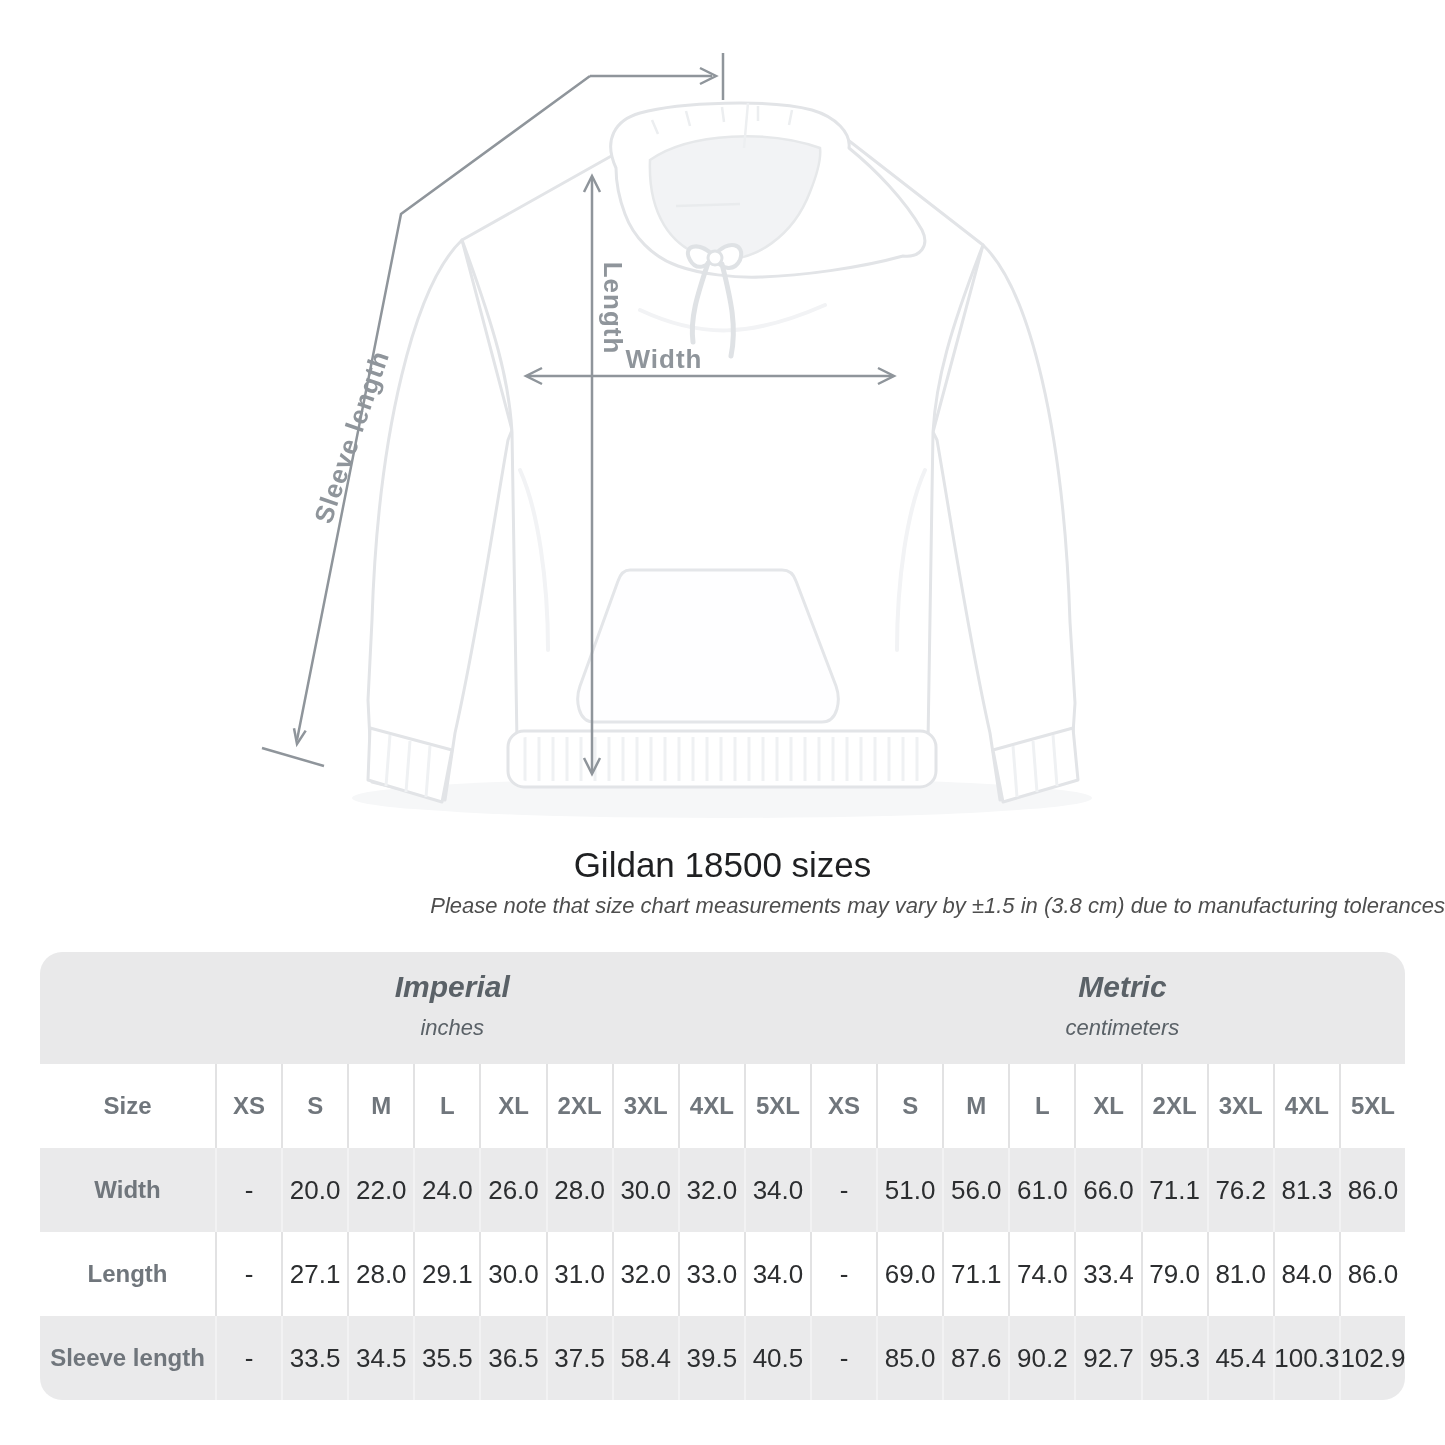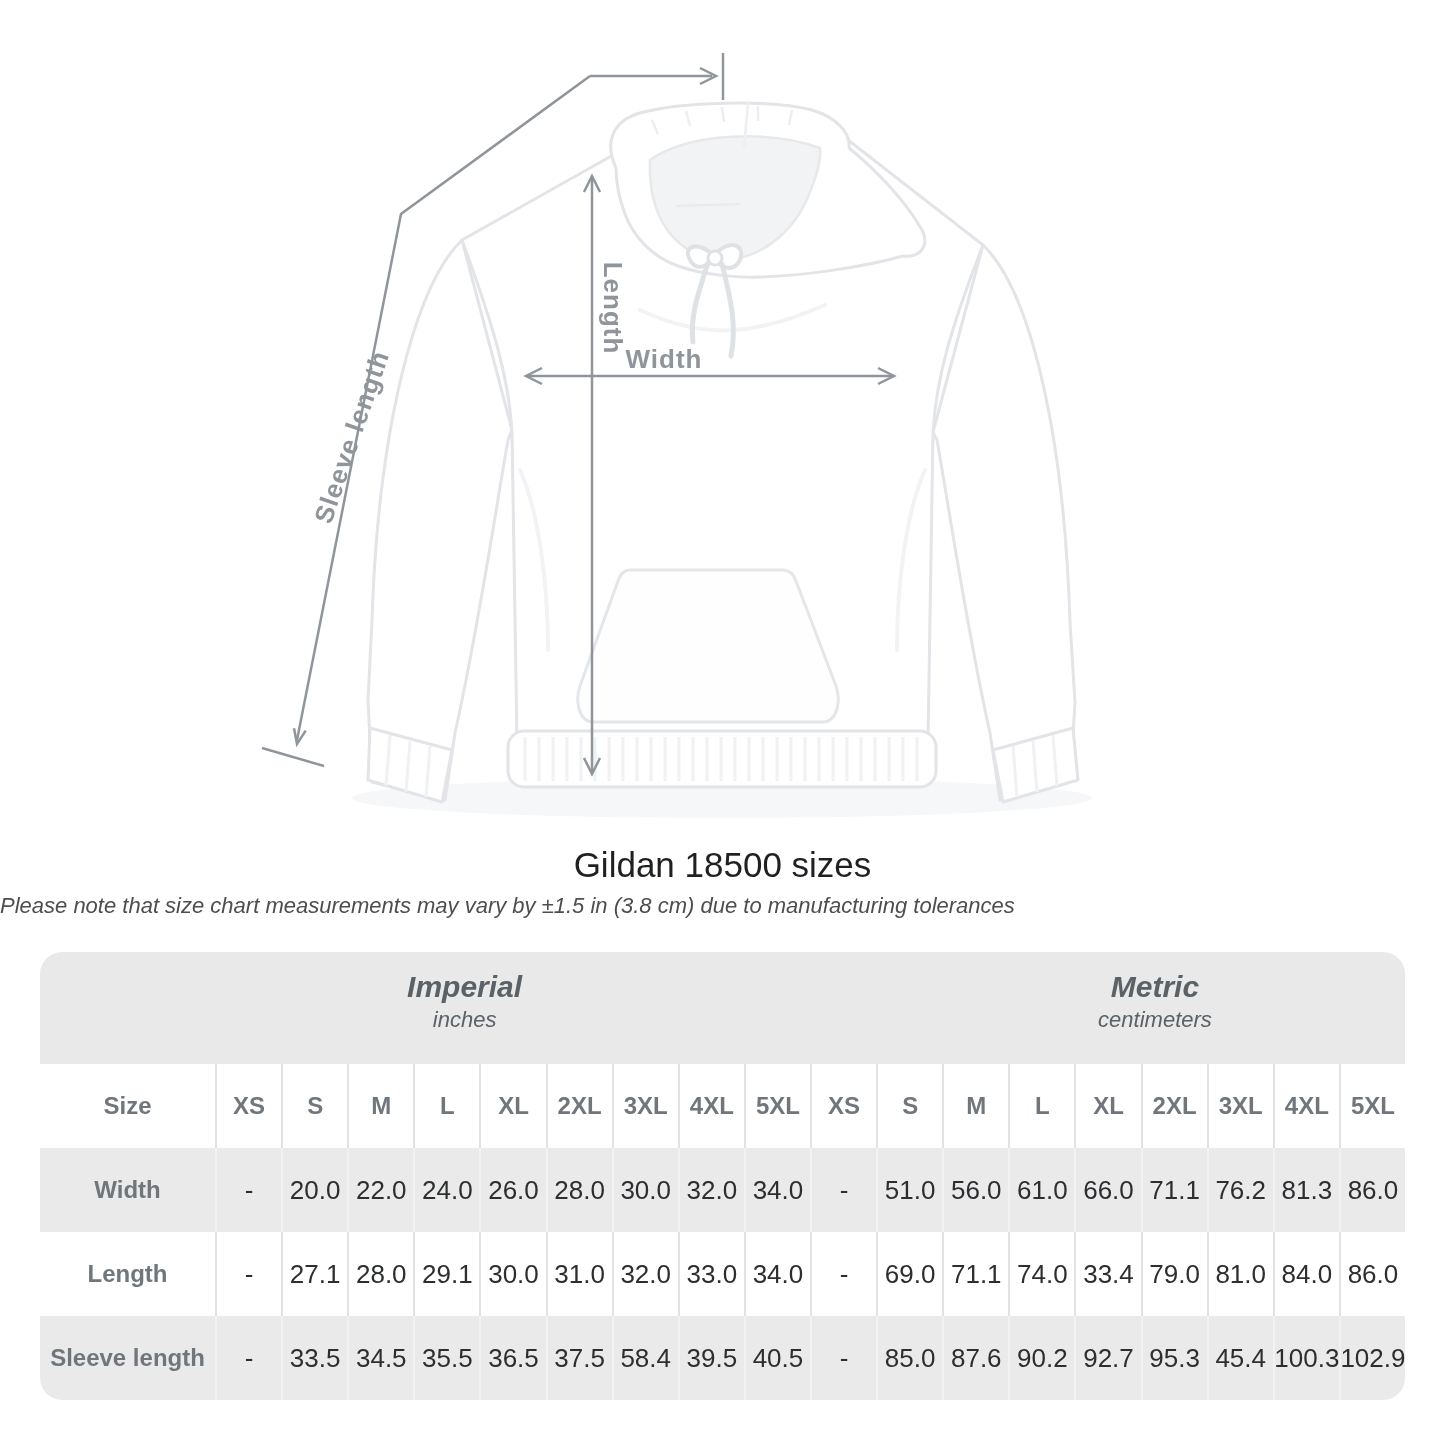--- a/index.html
+++ b/index.html
@@ -17,32 +17,32 @@
   }
   .label-length{left:612px;top:308px;transform:translate(-50%,-50%) rotate(90deg);}
   .label-width{left:664px;top:359px;transform:translate(-50%,-50%);}
   .label-sleeve{left:352px;top:437px;transform:translate(-50%,-50%) rotate(-71deg);}
   
   .page-title{
     position:absolute;left:0;top:845px;width:100%;text-align:center;
     font-size:35px;font-weight:normal;color:#1f2022;
   }
   .page-note{
-    position:absolute;left:0;top:893px;width:100%;text-align:left;
+    position:absolute;left:0;top:893px;width:100%;text-align:right;
     font-size:22px;font-style:italic;color:#4e4e4e;
   }
   
   .size-table{
     position:absolute;left:40px;top:952px;width:1365px;height:448px;
     background:#ffffff;border-radius:22px;overflow:hidden;
   }
-  .unit-band{position:absolute;left:0;top:0;width:100%;height:112px;background:#e9e9ea;padding-left:41px;}
+  .unit-band{position:absolute;left:0;top:0;width:100%;height:112px;background:#e9e9ea;}
   .unit-group{position:absolute;top:18px;transform:translateX(-50%);text-align:center;}
   .unit-group .unit-name{font-size:30px;font-weight:bold;font-style:italic;color:#5a6167;}
-  .unit-group .unit-sub{font-size:22px;font-style:italic;color:#5a6167;margin-top:3px;}
+  .unit-group .unit-sub{font-size:22px;font-style:italic;color:#5a6167;margin-top:11px;}
   .ug-imperial{left:30.2%;}
   .ug-metric{left:79.3%;text-align:center;}
   #size-grid{
     position:absolute;left:0;top:112px;width:100%;height:336px;
     display:grid;grid-template-columns:175px repeat(18,1fr);grid-auto-rows:84px;
   }
   .c{
     display:flex;align-items:center;justify-content:center;
     font-size:26px;color:#2c2e30;border-left:2px solid #e2e2e3;
     overflow:hidden;white-space:nowrap;

